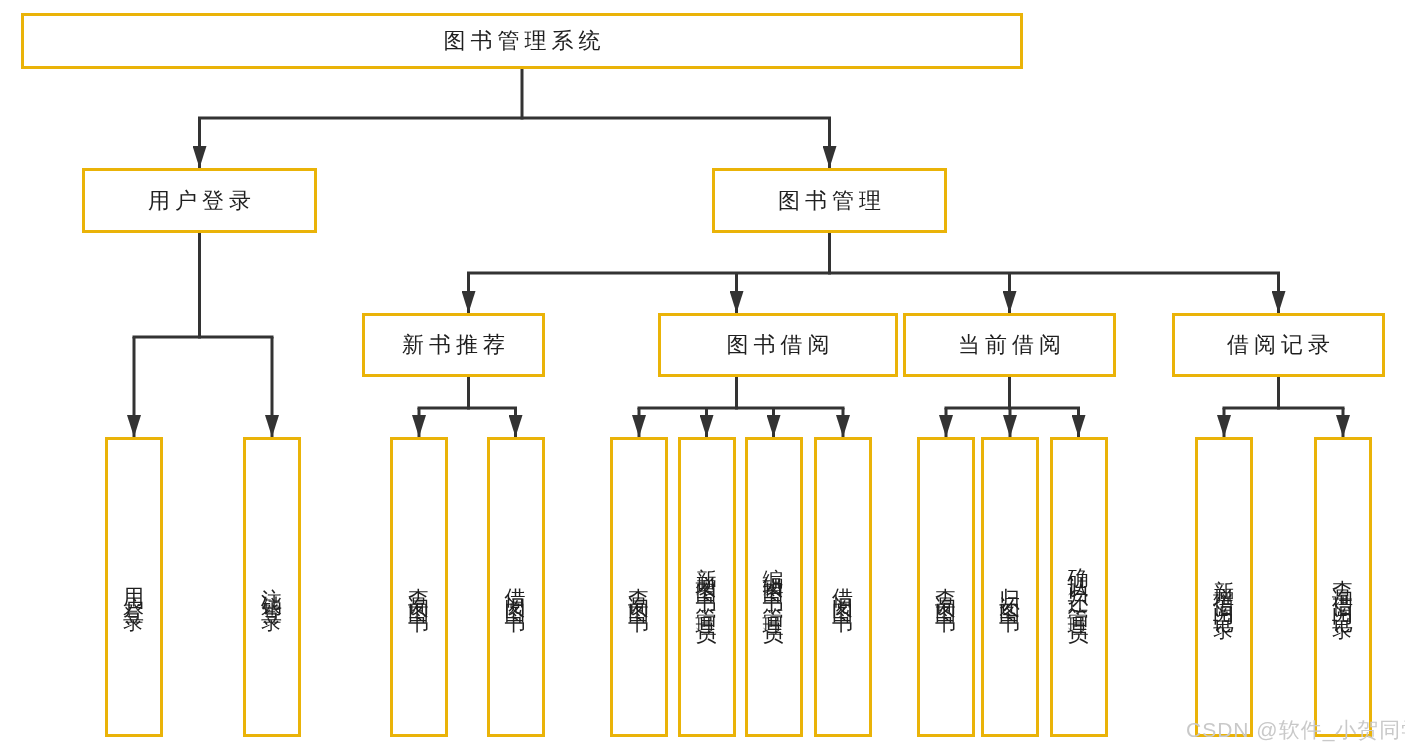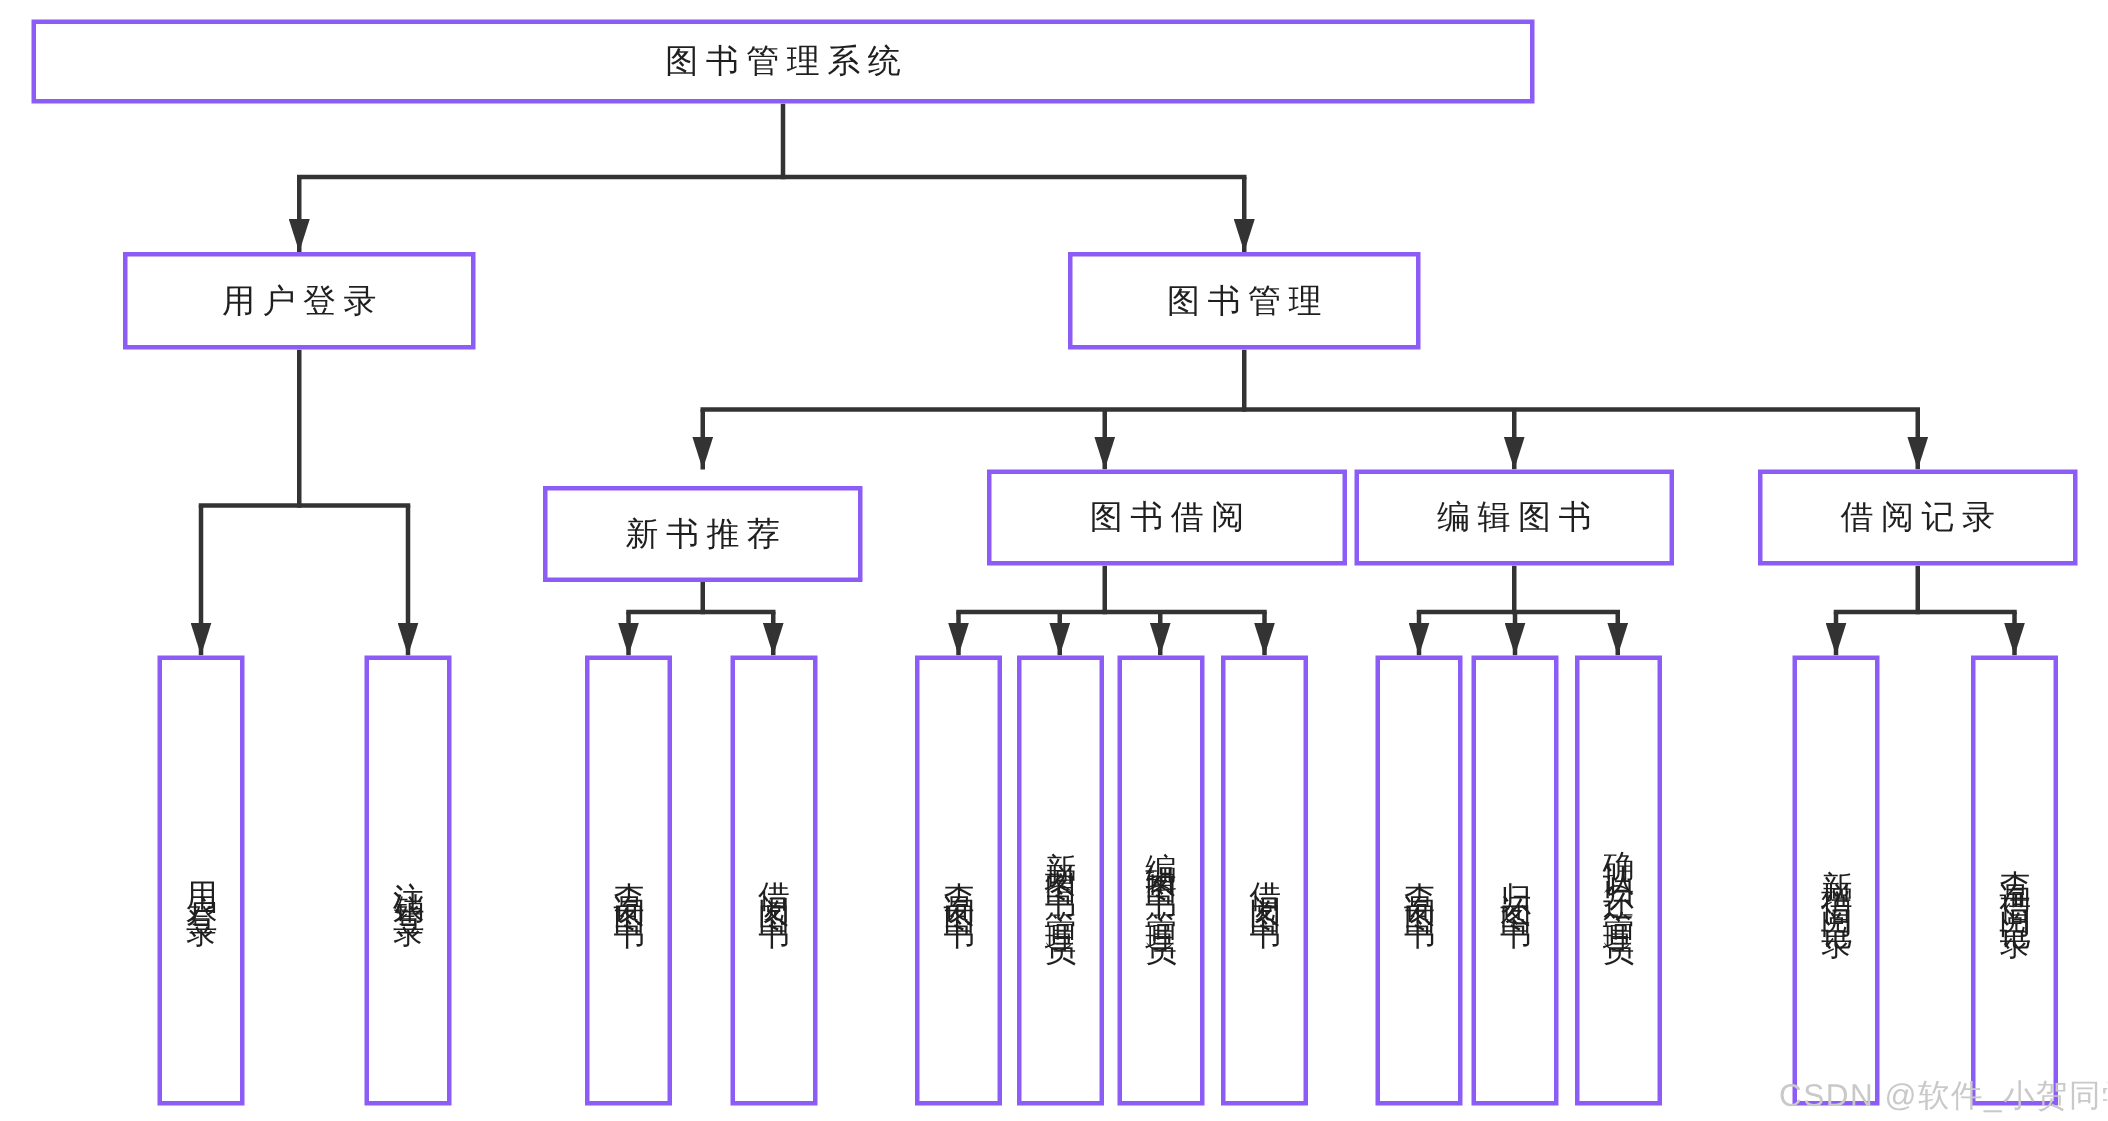--- a/index.html
+++ b/index.html
@@ -21,21 +21,21 @@
     top: 0;
     z-index: 1;
   }
   svg.connectors line {
     stroke: #333333;
     stroke-width: 3;
   }
   .box {
     position: absolute;
     box-sizing: border-box;
-    border: 3px solid #8b5cf6;
+    border: 3px solid #eab308;
     background: #ffffff;
     display: flex;
     align-items: center;
     justify-content: center;
     color: #1f1f1f;
     z-index: 2;
   }
   .hbox {
     font-size: 22px;
     letter-spacing: 5px;
@@ -113,23 +113,23 @@
     <line x1="1222.5" y1="408" x2="1344.5" y2="408"></line>
     <line x1="1224" y1="408" x2="1224" y2="437" marker-end="url(#arrow)"></line>
     <line x1="1343" y1="408" x2="1343" y2="437" marker-end="url(#arrow)"></line>
   </svg>
 
   <div class="box hbox" style="left:21px; top:13px; width:1002px; height:56px;">图书管理系统</div>
 
   <div class="box hbox" style="left:82px; top:168px; width:235px; height:65px;">用户登录</div>
   <div class="box hbox" style="left:712px; top:168px; width:235px; height:65px;font-family:Liberation Serif, serif;">图书管理</div>
 
-  <div class="box hbox" style="left:362px; top:313px; width:213px; height:64px;margin-top:11px;">新书推荐</div>
+  <div class="box hbox" style="left:362px; top:313px; width:183px; height:64px;">新书推荐</div>
   <div class="box hbox" style="left:658px; top:313px; width:240px; height:64px;">图书借阅</div>
-  <div class="box hbox" style="left:903px; top:313px; width:213px; height:64px;">编辑图书</div>
+  <div class="box hbox" style="left:903px; top:313px; width:213px; height:64px;">当前借阅</div>
   <div class="box hbox" style="left:1172px; top:313px; width:213px; height:64px;">借阅记录</div>
 
   <div class="box vbox" style="left:105px;">用户登录</div>
   <div class="box vbox" style="left:243px;">注销登录</div>
 
   <div class="box vbox" style="left:390px;">查询图书</div>
   <div class="box vbox" style="left:486.5px;">借阅图书</div>
 
   <div class="box vbox" style="left:610px;">查询图书</div>
   <div class="box vbox" style="left:677.5px;">新增图书（管理员）</div>

